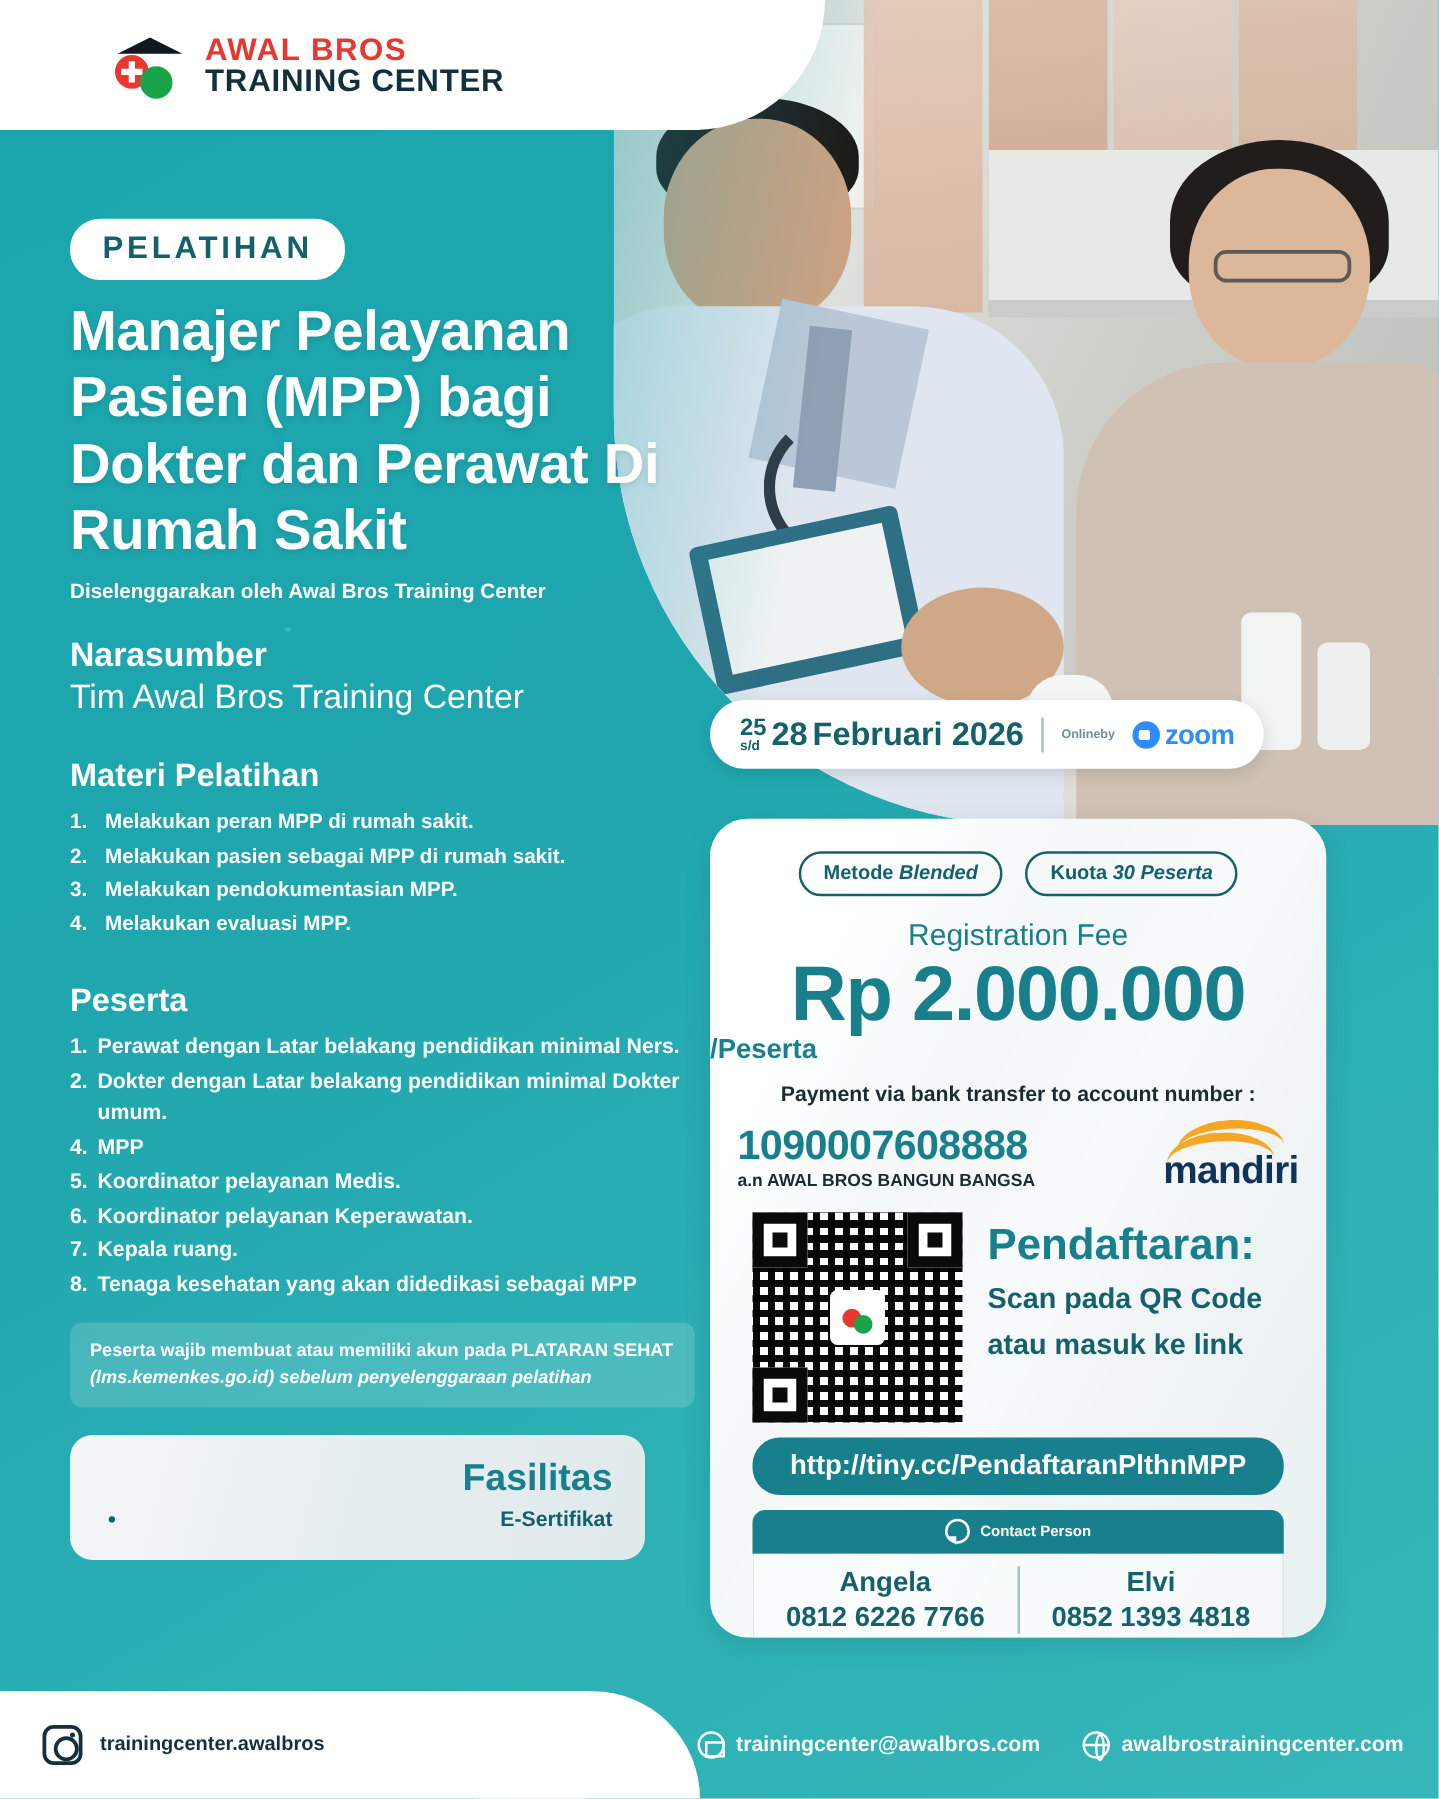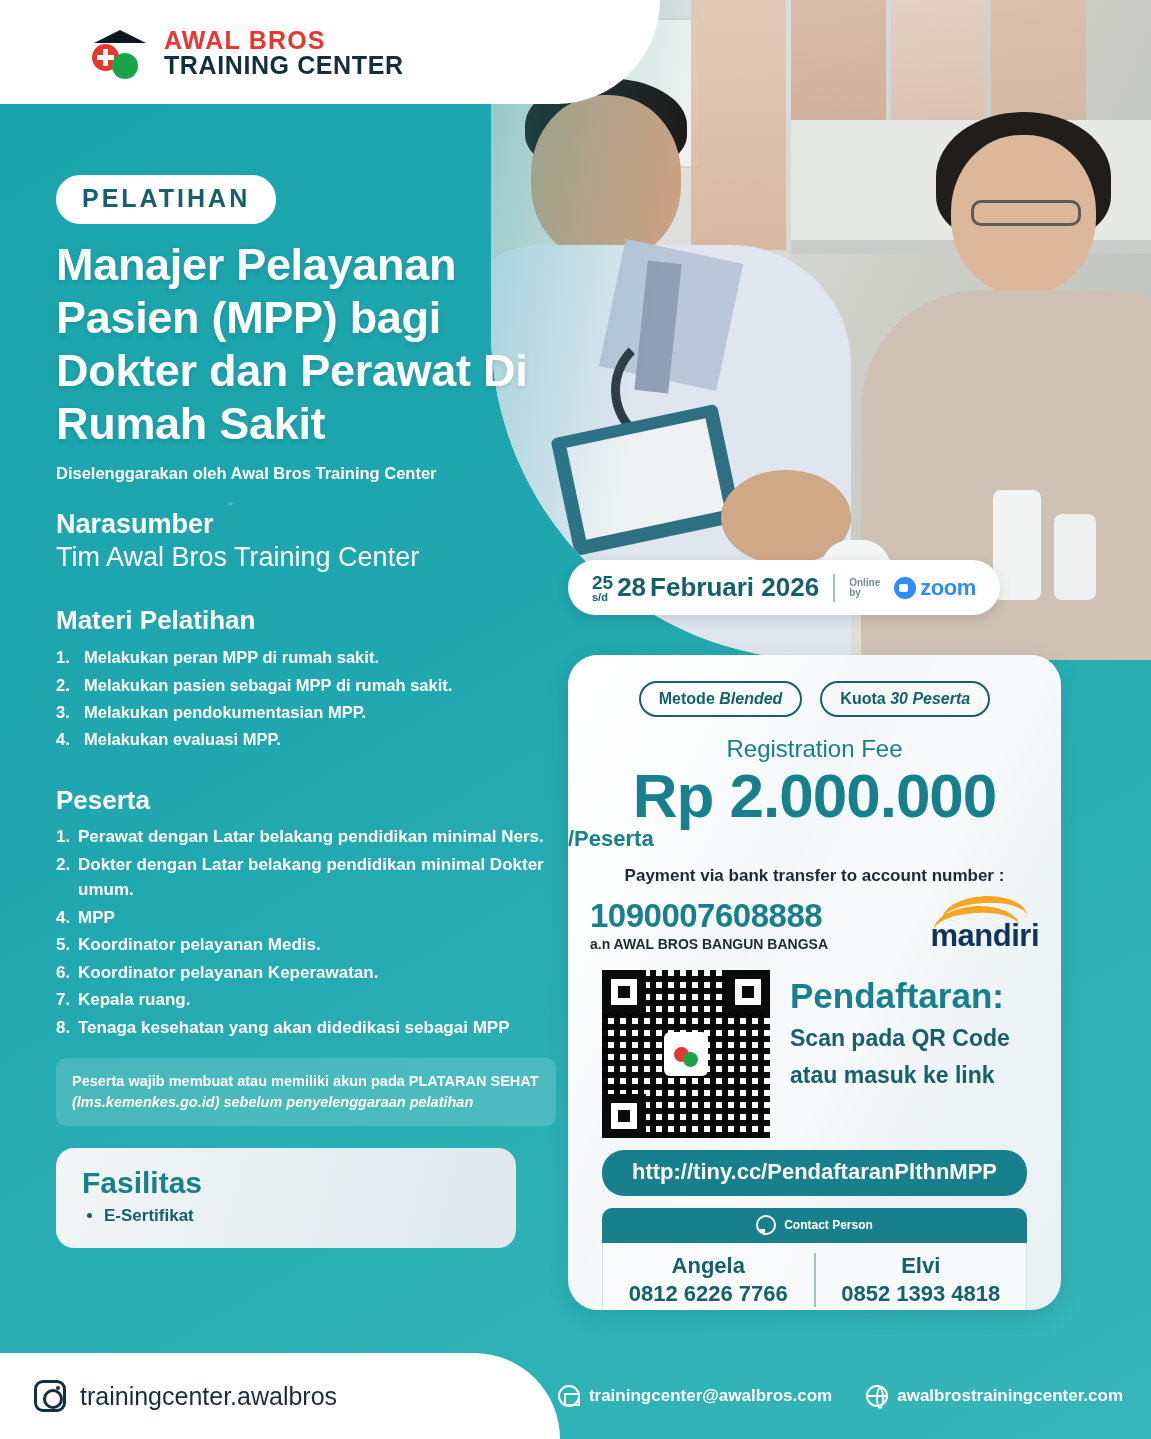--- a/index.html
+++ b/index.html
@@ -152,41 +152,42 @@
     font-size: 14.5px; font-weight: 600; line-height: 1.45;
     width: 500px;
   }
   .note-box em { font-style: italic; }
   .fasilitas-card {
     margin-top: 22px;
     width: 460px;
     background: linear-gradient(105deg,#f3f6f7 0%, #e7eef0 50%, #dfe9ec 100%);
     border-radius: 18px;
     padding: 18px 26px 22px;
+    text-align: right;
   }
   .fasilitas-card .fh { color: #17808c; font-size: 30px; font-weight: 800; }
   .fasilitas-card ul { margin-top: 6px; padding-left: 22px; }
   .fasilitas-card li { color: #14606b; font-size: 17px; font-weight: 700; }
 
   
   .date-pill {
     position: absolute; top: 560px; left: 568px; z-index: 9;
     background: #ffffff;
     border-radius: 34px;
     padding: 12px 24px;
     display: flex; align-items: center; gap: 14px;
     box-shadow: 0 4px 14px rgba(0,0,0,0.12);
   }
   .date-nums { display: flex; align-items: center; gap: 4px; }
   .date-stack { display: flex; flex-direction: column; align-items: flex-start; line-height: 1; }
   .date-stack .d1 { font-size: 19px; font-weight: 800; color: #14606b; }
   .date-stack .sd { font-size: 11px; font-weight: 700; color: #14606b; }
   .date-pill .dbig { font-size: 26px; font-weight: 800; color: #14606b; }
   .vline { width: 2px; height: 28px; background: #9fc3c8; }
-  .zoom-blk { display: flex; flex-direction: column; line-height: 1; }
+  .zoom-blk { display: flex; line-height: 1; }
   .zoom-blk .onl { font-size: 10px; color: #6e8f95; font-weight: 700; }
   .zoom-blk .by { font-size: 10px; color: #6e8f95; font-weight: 700; }
   .zoom-logo { display: flex; align-items: center; gap: 4px; }
   .zoom-cam { width: 22px; height: 22px; border-radius: 50%; background: #2d8cff; position: relative; }
   .zoom-cam:after { content:""; position:absolute; top:7px; left:5px; width:9px; height:8px; background:#fff; border-radius:2px; }
   .zoom-word { font-size: 22px; font-weight: 800; color: #2d8cff; letter-spacing: -0.5px; }
 
   
   .card {
     position: absolute; top: 655px; left: 568px;
@@ -270,21 +271,21 @@
     position: absolute; left: 0; bottom: 0; width: 1151px; height: 86px; z-index: 10;
   }
   .footer-left {
     position: absolute; left: 0; bottom: 0; width: 470px; height: 86px;
     background: #ffffff; display: flex; align-items: center; gap: 14px; padding-left: 34px;
   }
   .footer-curve { position:absolute; left: 380px; bottom: 0; width: 180px; height: 86px; background: #ffffff; border-top-right-radius: 120px; }
   .ig-icon { width: 32px; height: 32px; border: 3px solid #14303c; border-radius: 9px; position: relative; flex: none; z-index: 2;}
   .ig-icon:before { content:""; position:absolute; top:6px; left:6px; width:14px; height:14px; border:3px solid #14303c; border-radius:50%; }
   .ig-icon:after { content:""; position:absolute; top:3px; right:3px; width:4px; height:4px; border-radius:50%; background:#14303c; }
-  .ig-text { color: #14303c; font-size: 25px; font-weight: 400; z-index: 2; }
+  .ig-text { color: #14303c; font-size: 16px; font-weight: 700; z-index: 2; }
   .footer-right {
     position: absolute; right: 28px; bottom: 0; height: 86px;
     display: flex; align-items: center; gap: 34px; color: #ffffff;
     font-size: 17px; font-weight: 700;
   }
   .fr-item { display: flex; align-items: center; gap: 9px; }
   .mail-ic { width: 22px; height: 22px; border-radius: 50%; border: 2px solid #fff; position: relative; flex: none; }
   .mail-ic:after { content:""; position:absolute; top:6px; left:4px; width:12px; height:9px; border:2px solid #fff; }
   .glob-ic { width: 22px; height: 22px; border-radius: 50%; border: 2px solid #fff; position: relative; flex: none; }
   .glob-ic:before { content:""; position:absolute; top:0px; left:8px; width:4px; height:18px; border:2px solid #fff; border-radius:50%; }

